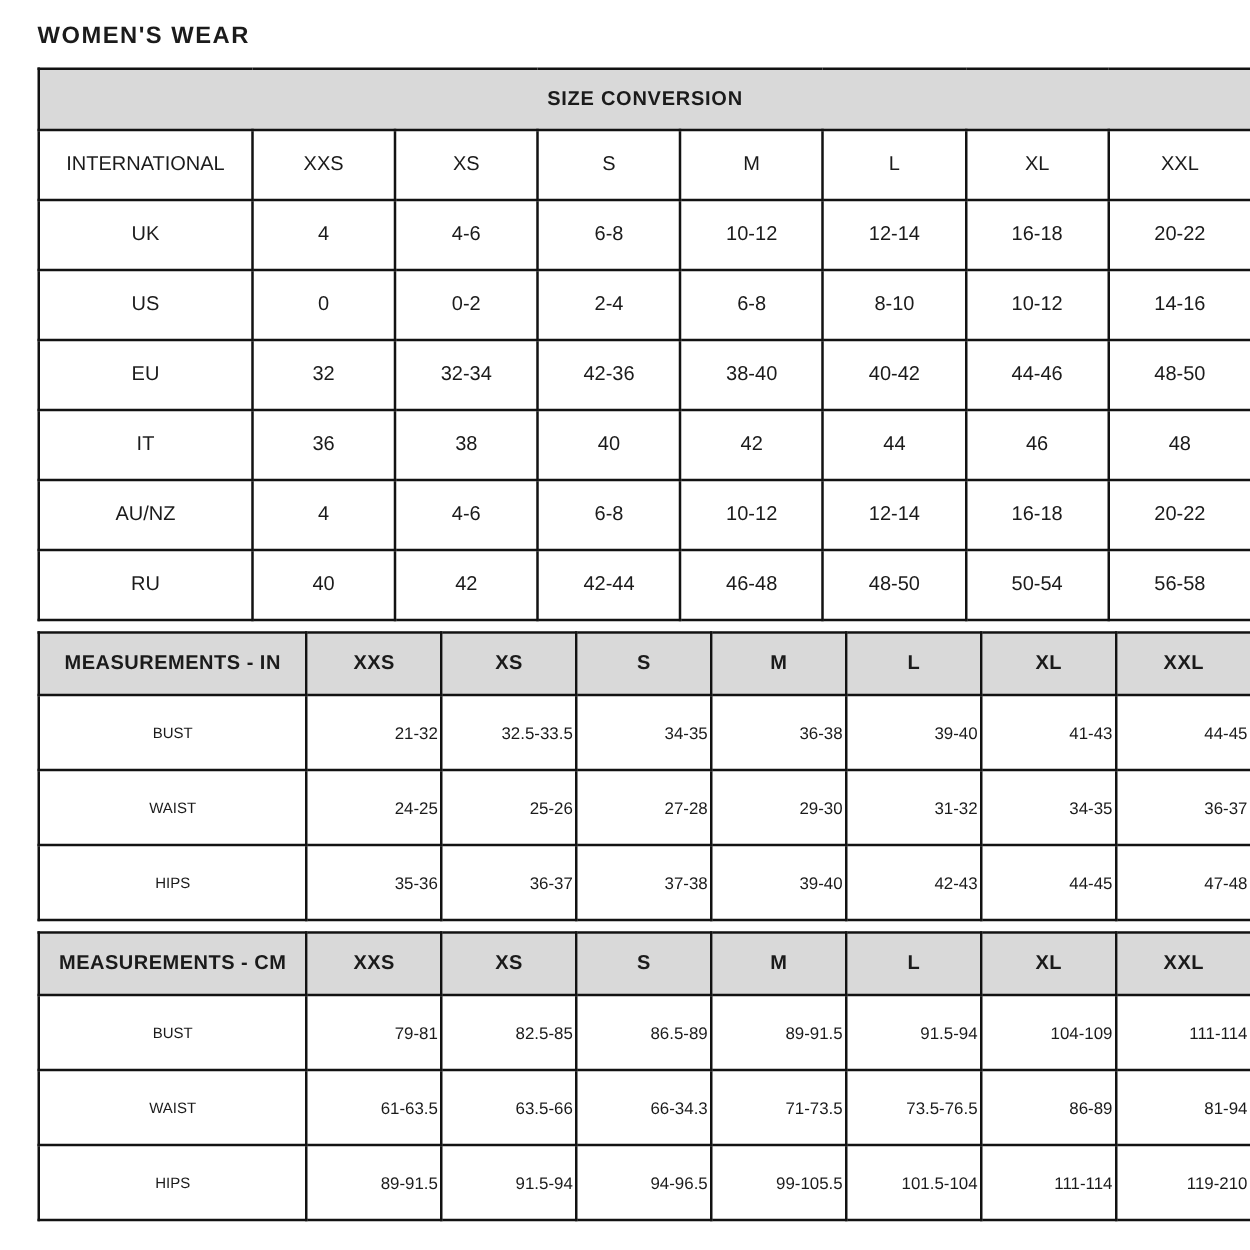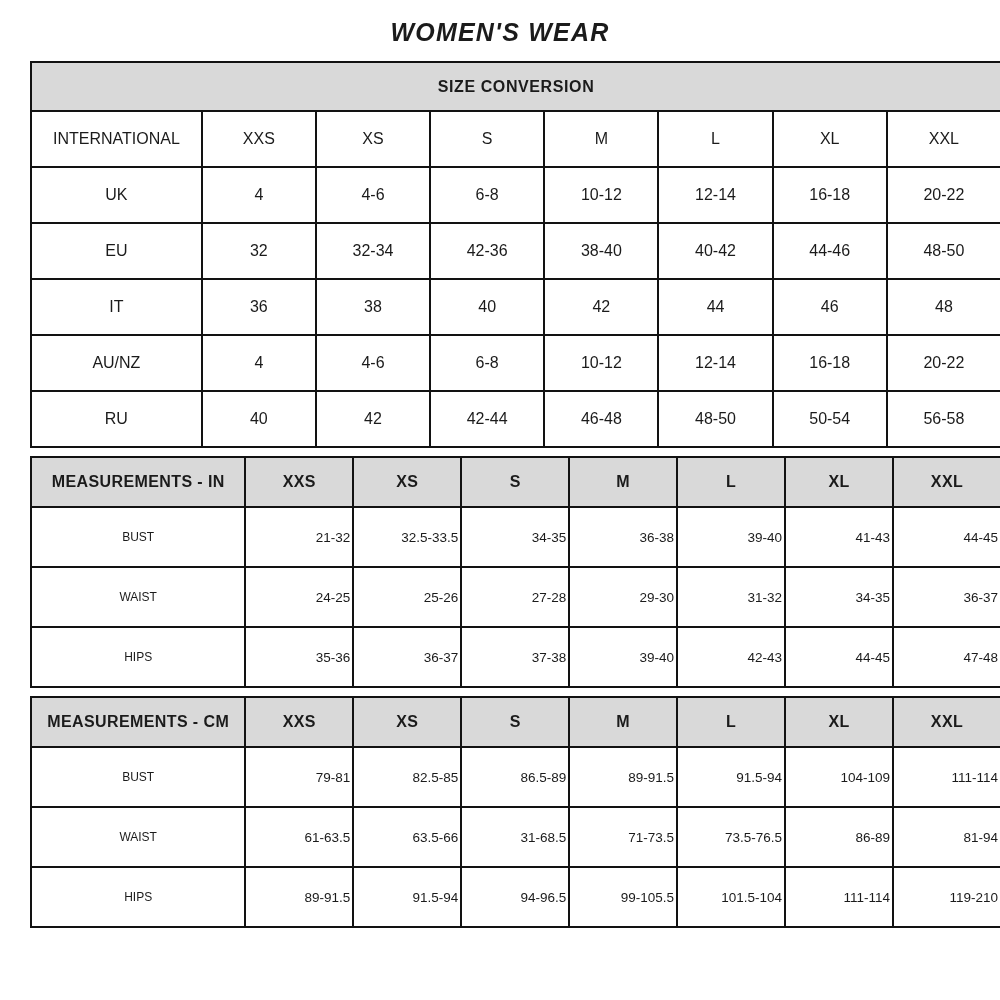--- a/index.html
+++ b/index.html
@@ -11,26 +11,25 @@
     font-family: "Liberation Sans", sans-serif;
     color: #1b1b1b;
     -webkit-font-smoothing: antialiased;
   }
   .page {
     width: 940px;
     margin: 0 auto;
     padding-top: 12px;
   }
   .title {
-    text-align: center;
-    font-size: 25px;
+    text-align: left;
+    font-size: 19px;
     font-weight: 700;
     letter-spacing: 1.2px;
     margin: 6px 0 14px 0;
-    font-style: italic;
   }
   table {
     border-collapse: collapse;
     table-layout: fixed;
     width: 972px;
     margin-bottom: 8px;
   }
   td {
     border: 2px solid #121212;
     text-align: center;
@@ -101,20 +100,30 @@
     </tr>
     <tr>
       <td>UK</td>
       <td>4</td>
       <td>4-6</td>
       <td>6-8</td>
       <td>10-12</td>
       <td>12-14</td>
       <td>16-18</td>
       <td>20-22</td>
+    </tr>
+    <tr>
+      <td>US</td>
+      <td>0</td>
+      <td>0-2</td>
+      <td>2-4</td>
+      <td>6-8</td>
+      <td>8-10</td>
+      <td>10-12</td>
+      <td>14-16</td>
     </tr>
     <tr>
       <td>EU</td>
       <td>32</td>
       <td>32-34</td>
       <td>42-36</td>
       <td>38-40</td>
       <td>40-42</td>
       <td>44-46</td>
       <td>48-50</td>
@@ -236,21 +245,21 @@
       <td class="val">86.5-89</td>
       <td class="val">89-91.5</td>
       <td class="val">91.5-94</td>
       <td class="val">104-109</td>
       <td class="val">111-114</td>
     </tr>
     <tr>
       <td class="lbl">WAIST</td>
       <td class="val">61-63.5</td>
       <td class="val">63.5-66</td>
-      <td class="val">31-68.5</td>
+      <td class="val">66-34.3</td>
       <td class="val">71-73.5</td>
       <td class="val">73.5-76.5</td>
       <td class="val">86-89</td>
       <td class="val">81-94</td>
     </tr>
     <tr>
       <td class="lbl">HIPS</td>
       <td class="val">89-91.5</td>
       <td class="val">91.5-94</td>
       <td class="val">94-96.5</td>

